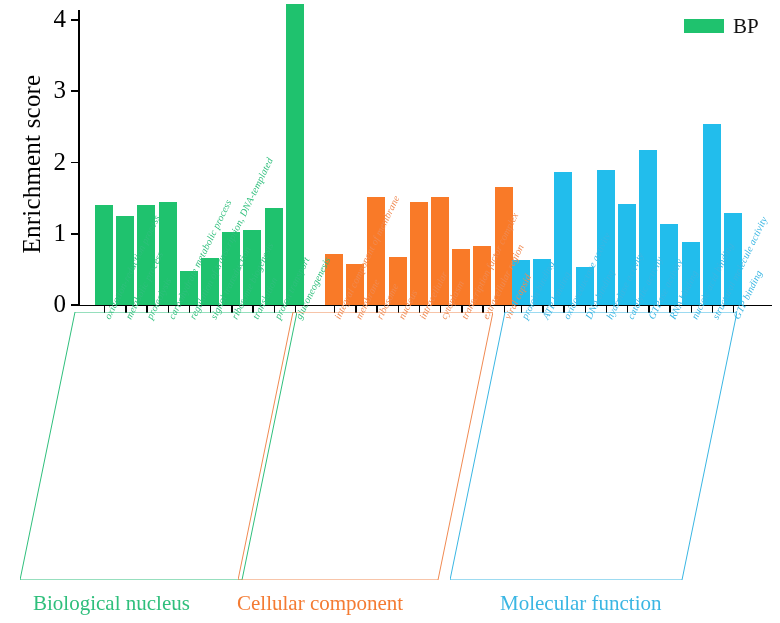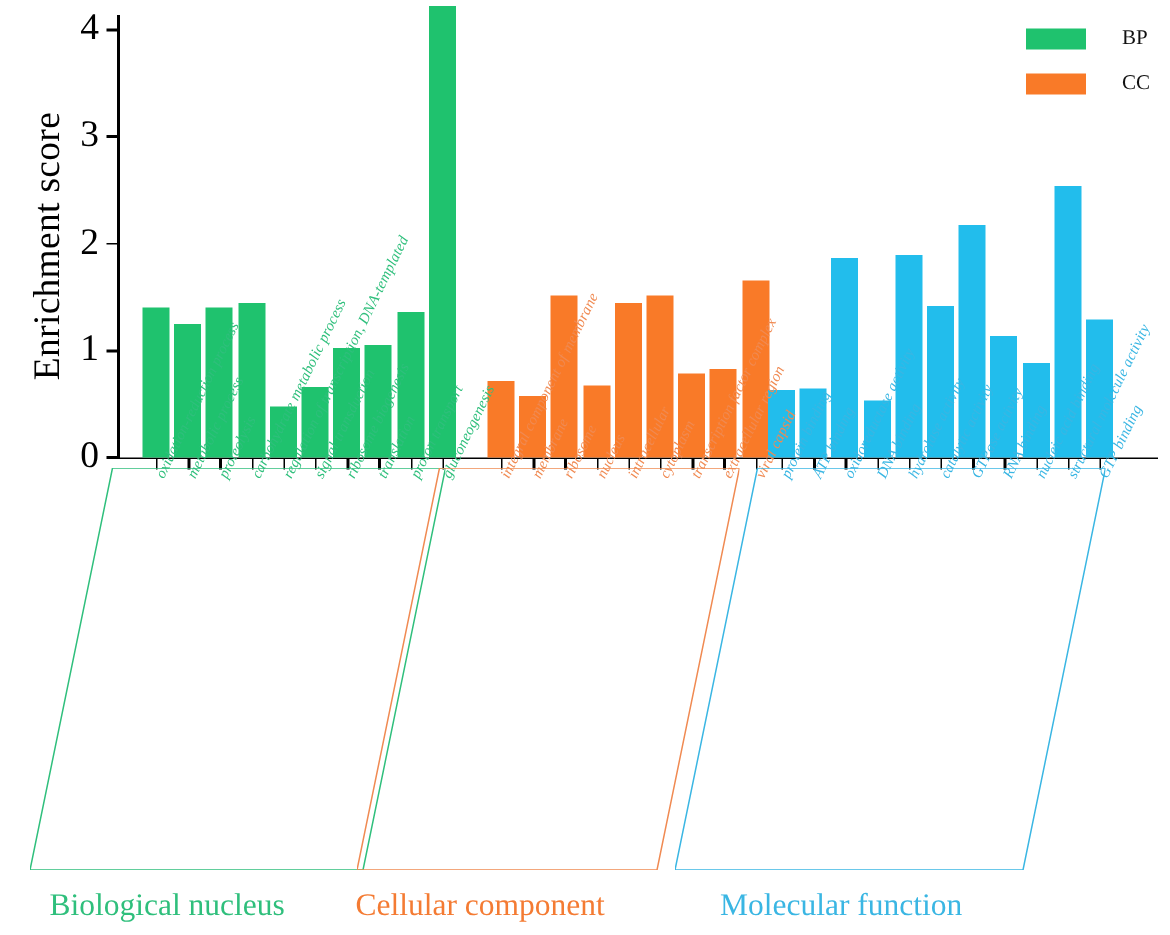--- a/index.html
+++ b/index.html
@@ -58,21 +58,21 @@
   .bar{position:absolute;bottom:0;}
 
   
   #legend{
     position:absolute;left:684px;top:13px;
   }
   .legend-row{
     display:flex;align-items:center;height:26px;margin-bottom:4px;
   }
   .legend-swatch{width:40px;height:14px;margin-right:9px;}
-  .legend-text{font-size:14px;color:#111;font-family:"Liberation Serif", serif;line-height:1;margin-left:15px;}
+  .legend-text{font-size:21px;color:#111;font-family:"Liberation Serif", serif;line-height:1;}
 
   
   .tick-label{
     position:absolute;
     white-space:nowrap;
     font-size:10px;
     font-style:italic;
     transform-origin:left top;
     transform:rotate(-64deg);
     font-family:"Liberation Serif", serif;
@@ -232,27 +232,23 @@
       </div>
       <div class="bracket" style="left: 450px; top: 312px;">
         <svg width="287" height="268">
           <path d="M 55 0 L 287 0 L 232 268 L 0 268 Z" fill="none" stroke="#3ab6e3" stroke-width="1"></path>
         </svg>
       </div>
     </div>
   <div id="captions-layer">
       <div class="group-caption gc-bp" style="left: 33px; top: 591px;">Biological nucleus</div>
       <div class="group-caption gc-cc" style="left: 237px; top: 591px;">Cellular component</div>
-      <div class="group-caption gc-mf" style="left: 480px; top: 591px;">Molecular function</div>
+      <div class="group-caption gc-mf" style="left: 500px; top: 591px;">Molecular function</div>
     </div>
 
   <div id="legend">
       <div class="legend-row">
         <span class="legend-swatch" style="background: rgb(31, 194, 110);"></span>
         <span class="legend-text">BP</span>
       </div>
-      <div class="legend-row">
-        <span class="legend-swatch" style="background: rgb(249, 122, 40);"></span>
-        <span class="legend-text">CC</span>
-      </div>
     </div>
 
 </div>
 
 </body></html>

